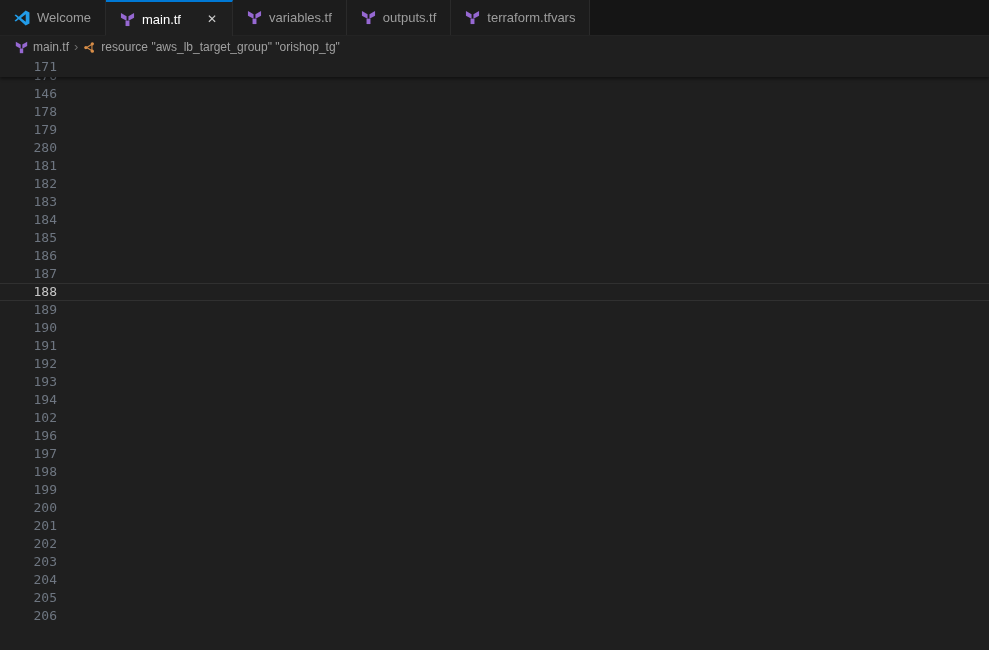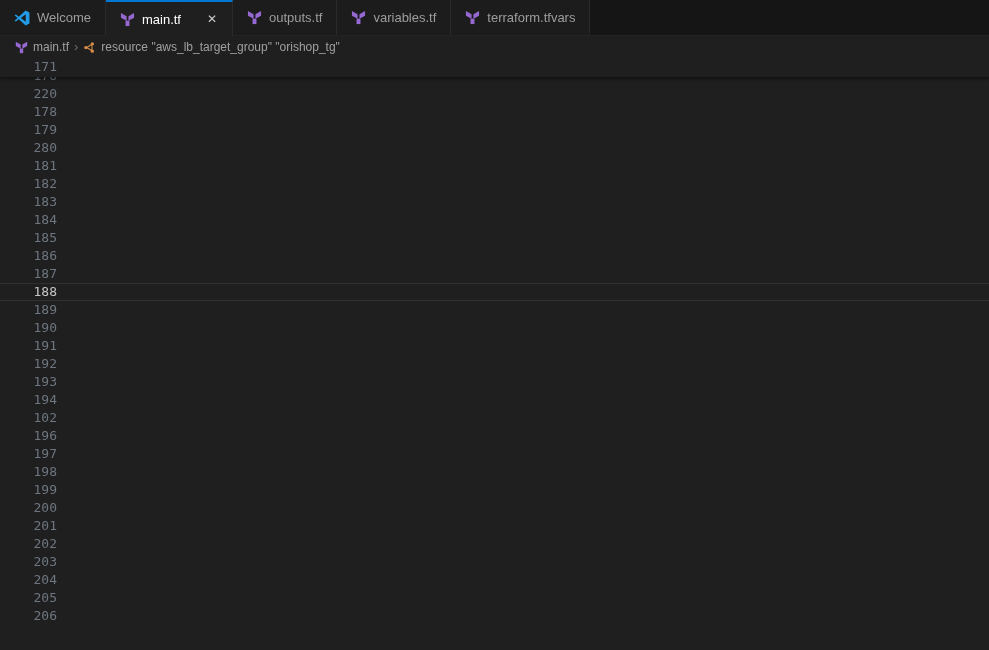--- a/index.html
+++ b/index.html
@@ -63,32 +63,32 @@
     </div>
 
     <div class="tab">
       <svg width="15" height="15" viewBox="0 0 16 16">
         <g fill="#9668d2">
           <path d="M1,1 L7,4.4 L7,9.4 L1,6 Z"></path>
           <path d="M15,1 L9,4.4 L9,9.4 L15,6 Z"></path>
           <path d="M5.9,9.2 L10.1,9.2 L10.1,15 L5.9,15 Z"></path>
         </g>
       </svg>
-      <span>outputs.tf</span>
+      <span>variables.tf</span>
     </div>
 
     <div class="tab">
       <svg width="15" height="15" viewBox="0 0 16 16">
         <g fill="#9668d2">
           <path d="M1,1 L7,4.4 L7,9.4 L1,6 Z"></path>
           <path d="M15,1 L9,4.4 L9,9.4 L15,6 Z"></path>
           <path d="M5.9,9.2 L10.1,9.2 L10.1,15 L5.9,15 Z"></path>
         </g>
       </svg>
-      <span>variables.tf</span>
+      <span>outputs.tf</span>
     </div>
 
     <div class="tab">
       <svg width="15" height="15" viewBox="0 0 16 16">
         <g fill="#9668d2">
           <path d="M1,1 L7,4.4 L7,9.4 L1,6 Z"></path>
           <path d="M15,1 L9,4.4 L9,9.4 L15,6 Z"></path>
           <path d="M5.9,9.2 L10.1,9.2 L10.1,15 L5.9,15 Z"></path>
         </g>
       </svg>
@@ -122,21 +122,21 @@
       <span>resource "aws_lb_target_group" "orishop_tg"</span>
     </span>
   </div>
 
   <div class="editor">
     <div class="sticky">
         <div class="row"><span class="ln">171</span></div>
       </div>
     <div class="lines">
         <div class="row"><span class="ln">176</span></div>
-        <div class="row"><span class="ln">220</span></div>
+        <div class="row"><span class="ln">146</span></div>
         <div class="row"><span class="ln">178</span></div>
         <div class="row"><span class="ln">179</span></div>
         <div class="row"><span class="ln">280</span></div>
         <div class="row"><span class="ln">181</span></div>
         <div class="row"><span class="ln">182</span></div>
         <div class="row"><span class="ln">183</span></div>
         <div class="row"><span class="ln">184</span></div>
         <div class="row"><span class="ln">185</span></div>
         <div class="row"><span class="ln">186</span></div>
         <div class="row"><span class="ln">187</span></div>

